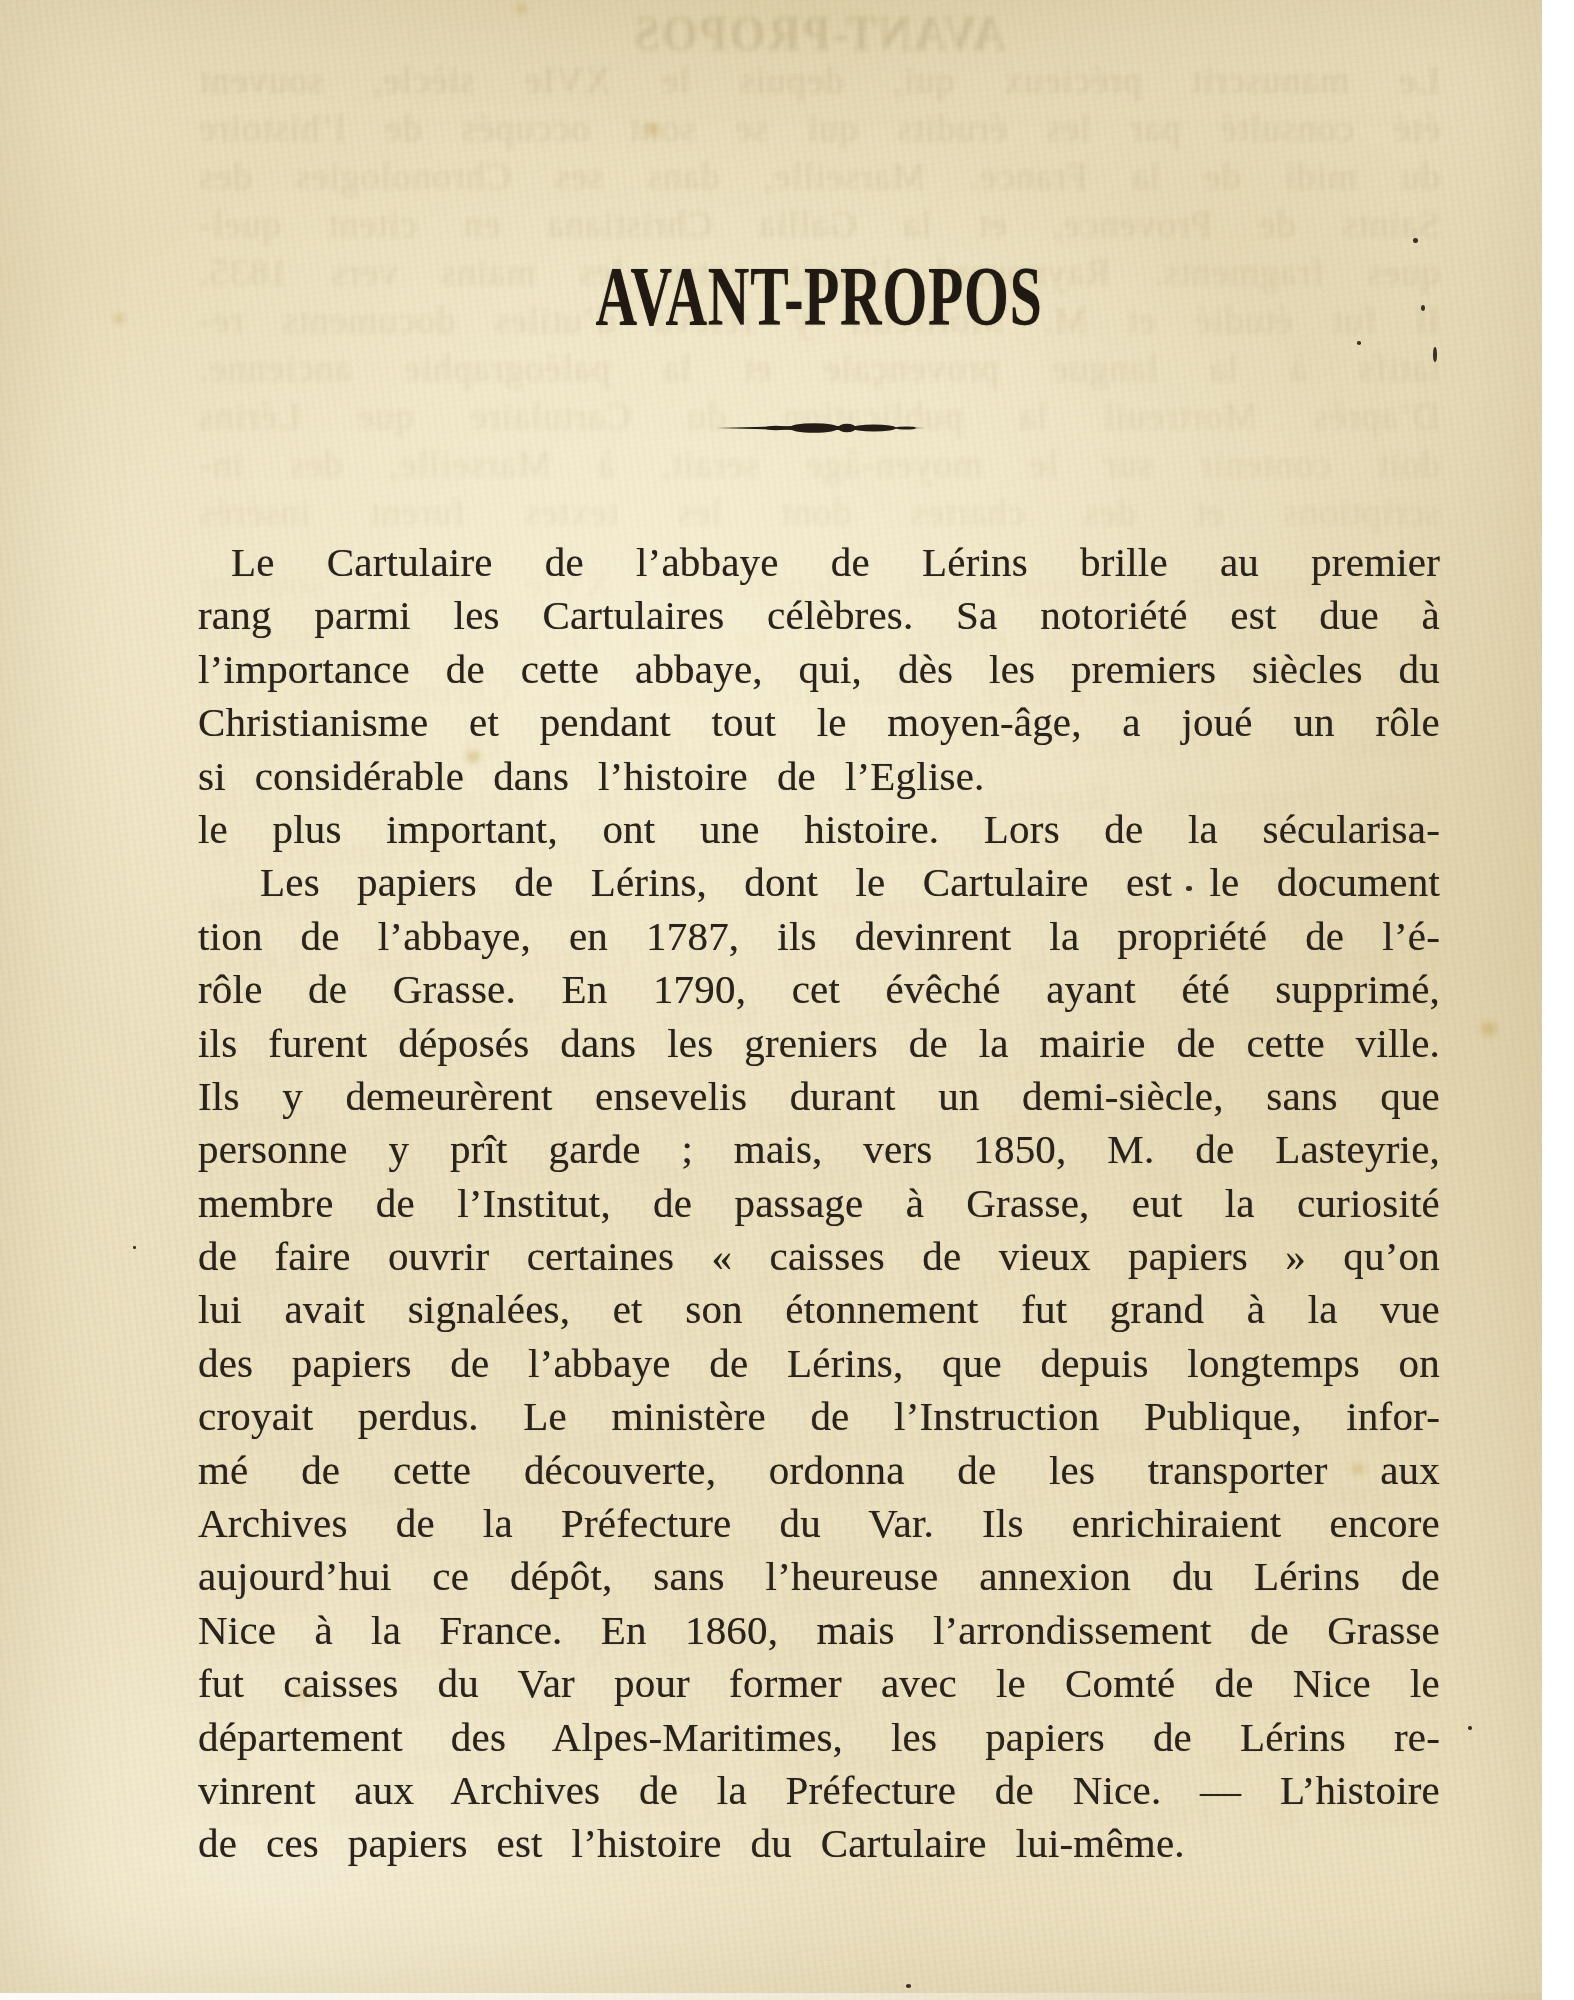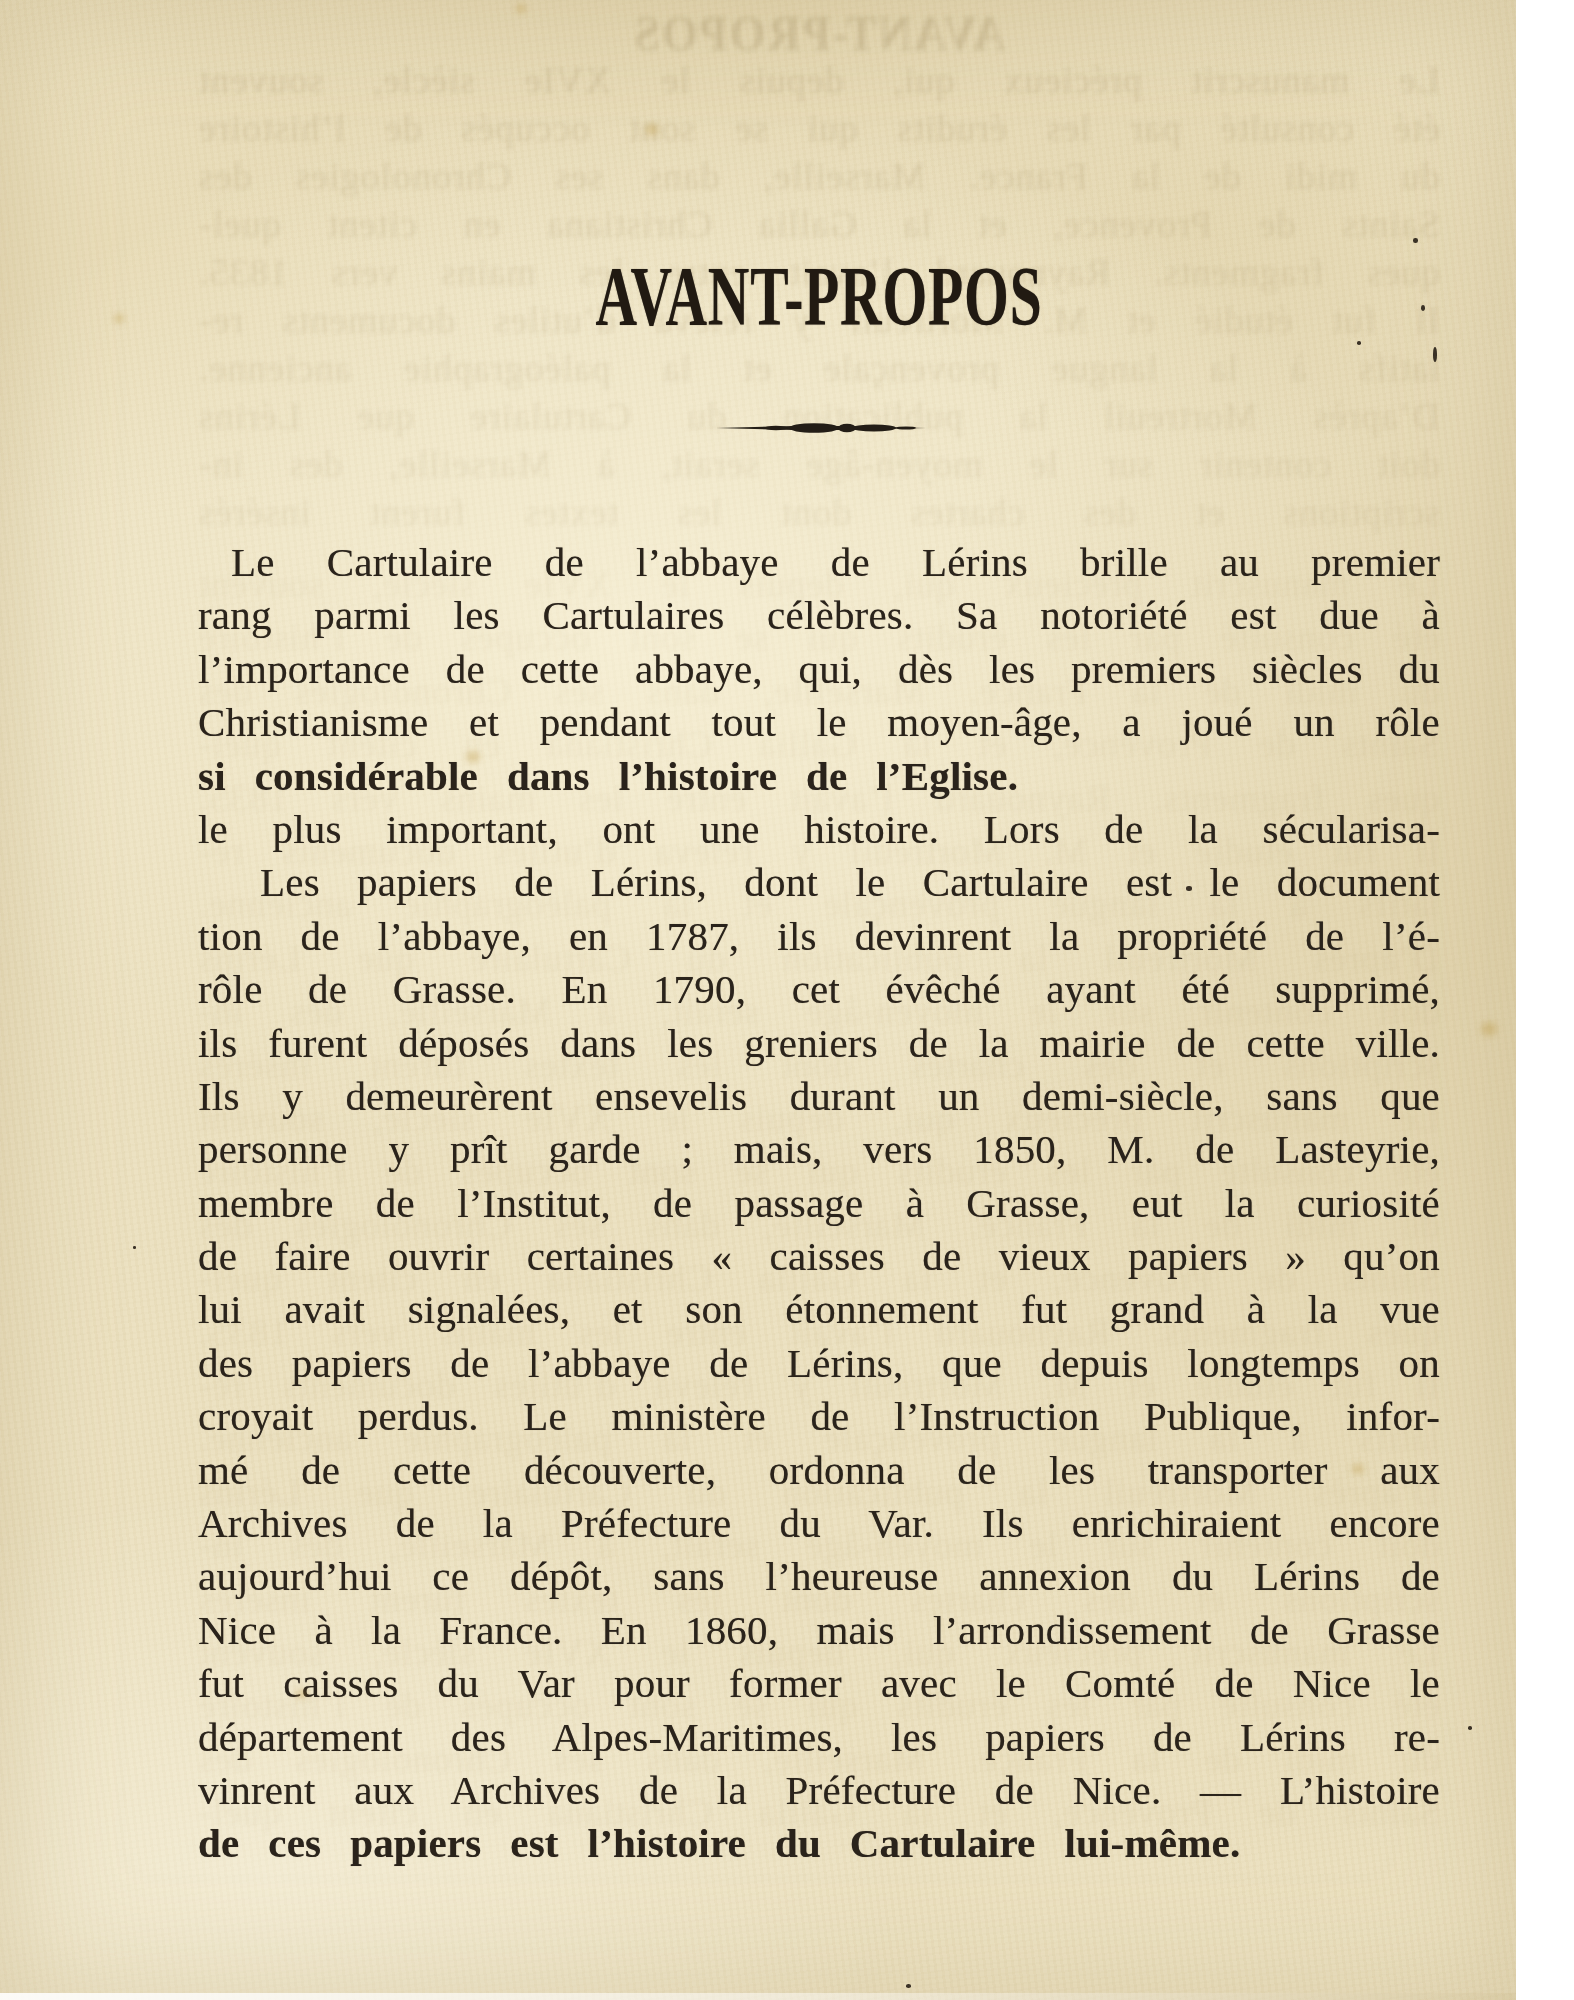--- a/index.html
+++ b/index.html
@@ -13,20 +13,21 @@
       radial-gradient(ellipse 1100px 750px at 42% 32%, rgba(255,250,229,0.55), rgba(255,250,229,0) 72%),
       radial-gradient(ellipse 820px 1500px at 97% 48%, rgba(202,182,132,0.30), rgba(202,182,132,0) 70%),
       radial-gradient(ellipse 1100px 420px at 52% 0%, rgba(208,188,138,0.28), rgba(208,188,138,0) 75%),
       radial-gradient(ellipse 900px 560px at 18% 94%, rgba(255,252,240,0.40), rgba(255,252,240,0) 70%),
       radial-gradient(ellipse 500px 300px at 80% 12%, rgba(213,195,146,0.22), rgba(213,195,146,0) 70%),
       radial-gradient(ellipse 600px 400px at 8% 12%, rgba(224,208,164,0.30), rgba(224,208,164,0) 70%),
       repeating-linear-gradient(83deg, rgba(182,162,112,0.045) 0 3px, rgba(255,255,255,0.05) 3px 7px),
       repeating-linear-gradient(-8deg, rgba(182,162,112,0.04) 0 2px, rgba(255,255,255,0.0) 2px 6px);
     box-shadow:inset 0 0 120px rgba(168,146,96,0.28);
     color:#2a231b;
+    padding-left:26px;
   }
 
   
   .ghost-layer{position:absolute;left:198px;top:0;width:1242px;height:2000px;pointer-events:none;}
   .ghost-title{
     position:absolute;left:0;top:6px;width:100%;text-align:center;
     font-weight:bold;font-size:46px;letter-spacing:2px;
     color:#8a7446;opacity:0.22;
     transform:scaleX(-1) scaleY(1.12);filter:blur(2.2px);
   }
@@ -49,21 +50,21 @@
 
   .text-block{
     position:absolute;left:198px;top:536px;width:1242px;
     font-size:41px;letter-spacing:0.2px;color:#2a231b;
     text-shadow:0 0 0.7px rgba(42,35,27,0.5);
   }
   .text-block .line{
     height:53.4px;line-height:53.4px;
     text-align:justify;text-align-last:justify;
   }
-  .text-block .line.last{text-align-last:left;word-spacing:0.45em;font-weight:bold;}
+  .text-block .line.last{text-align-last:left;word-spacing:0.45em;}
 
   
   .fox{position:absolute;border-radius:50%;background:rgba(186,146,58,0.34);filter:blur(3px);}
   .speck{position:absolute;background:#3a3126;border-radius:45%;filter:blur(0.4px);}
   .bottom-edge{
     position:absolute;left:0;bottom:0;width:100%;height:7px;
     background:linear-gradient(90deg, rgba(255,255,255,0.9), rgba(255,255,255,0.45) 55%, rgba(205,188,142,0.25));
   }
 </style>
 </head>

